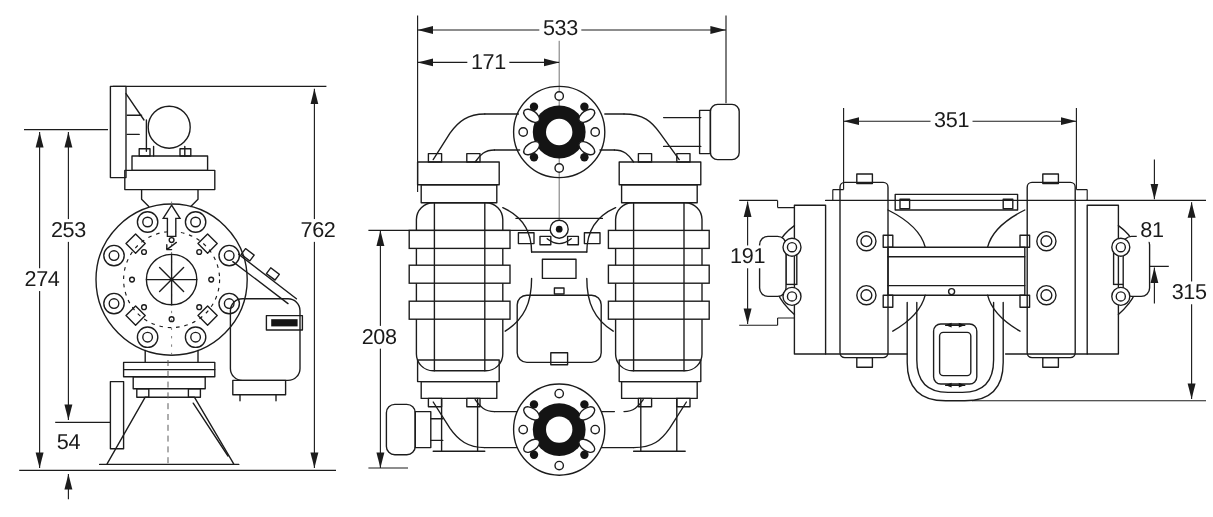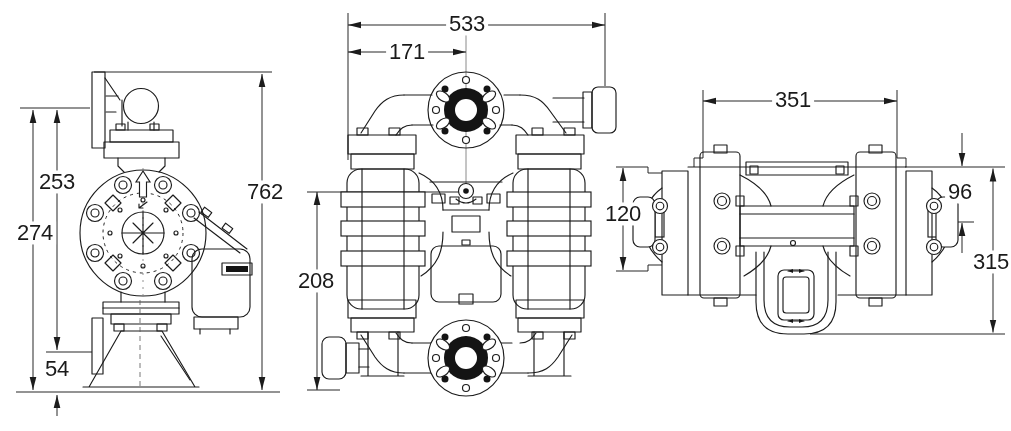--- a/index.html
+++ b/index.html
@@ -7,21 +7,21 @@
          font-family:"Liberation Sans",sans-serif;}
   #stage svg{position:absolute;left:0;top:0;}
   .o{fill:none;stroke:#1c1c1c;stroke-width:1.15;stroke-linecap:round;stroke-linejoin:round;}
   .w{fill:#ffffff;stroke:#1c1c1c;stroke-width:1.15;}
   .f{fill:#141414;stroke:none;}
   .d{fill:none;stroke:#1c1c1c;stroke-width:0.95;}
   .dash{fill:none;stroke:#555;stroke-width:0.8;stroke-dasharray:5 4;}
   .dash2{fill:none;stroke:#777;stroke-width:0.8;stroke-dasharray:2 5;}
   .cl{fill:none;stroke:#7d7d7d;stroke-width:0.9;}
   .dim-label{position:absolute;transform:translate(-50%,-50%);background:#fff;
-             padding:0 3px;font-size:22px;line-height:1.05;color:#1a1a1a;
+             padding:0 3px;font-size:18px;line-height:1.05;color:#1a1a1a;
              white-space:nowrap;letter-spacing:-0.3px;}
 </style>
 </head>
 <body>
 
 <div id="stage">
 
 <svg width="1011" height="431" viewBox="0 0 1011 431">
   <defs>
     <marker id="arr" markerWidth="14" markerHeight="10" refX="13" refY="5" orient="auto-start-reverse" markerUnits="userSpaceOnUse">
@@ -299,27 +299,27 @@
 
     <path class="o" d="M756,252 V302 Q756,334 788,334 H804 Q836,334 836,302 V252"></path>
     <path class="o" d="M764,252 V300 Q764,327 790,327 H802 Q828,327 828,300 V252"></path>
     <rect class="o" x="778" y="270" width="36" height="50" rx="6"></rect>
     <rect class="o" x="783" y="277" width="26" height="36" rx="3"></rect>
     <path class="o" d="M788,271 H804 M788,321 H804"></path>
     <path class="f" d="M788,271 l5,-2 v4 Z M804,271 l-5,-2 v4 Z M788,321 l5,-2 v4 Z M804,321 l-5,-2 v4 Z"></path>
   </g>
 </svg>
 
-<div class="dim-label" style="left:57px;top:182px">253</div>
+<div class="dim-label" style="left:57px;top:192px">253</div>
 <div class="dim-label" style="left:35px;top:233px">274</div>
 <div class="dim-label" style="left:57px;top:369px">54</div>
 <div class="dim-label" style="left:265px;top:192px">762</div>
 
 <div class="dim-label" style="left:467px;top:24px">533</div>
 <div class="dim-label" style="left:407px;top:52px">171</div>
 <div class="dim-label" style="left:316px;top:281px">208</div>
 
 <div class="dim-label" style="left:793px;top:100px">351</div>
-<div class="dim-label" style="left:623px;top:214px">120</div>
-<div class="dim-label" style="left:960px;top:192px">96</div>
-<div class="dim-label" style="left:991px;top:262px">315</div>
+<div class="dim-label" style="left:623px;top:214px">191</div>
+<div class="dim-label" style="left:960px;top:192px">81</div>
+<div class="dim-label" style="left:991px;top:244px">315</div>
 
 </div>
 
 </body></html>

